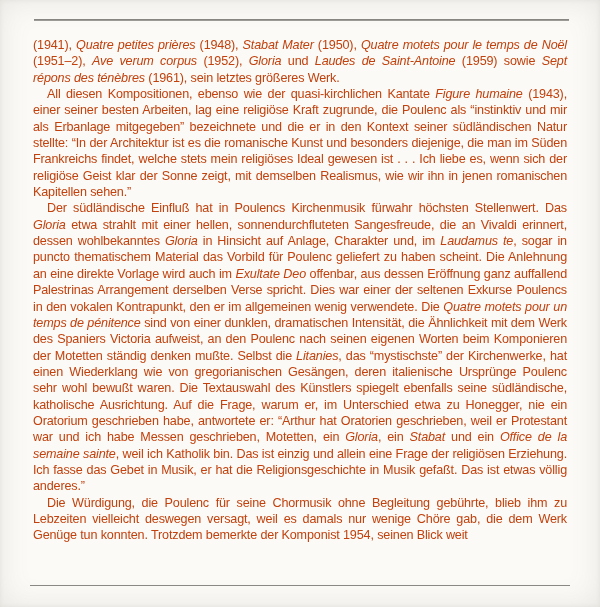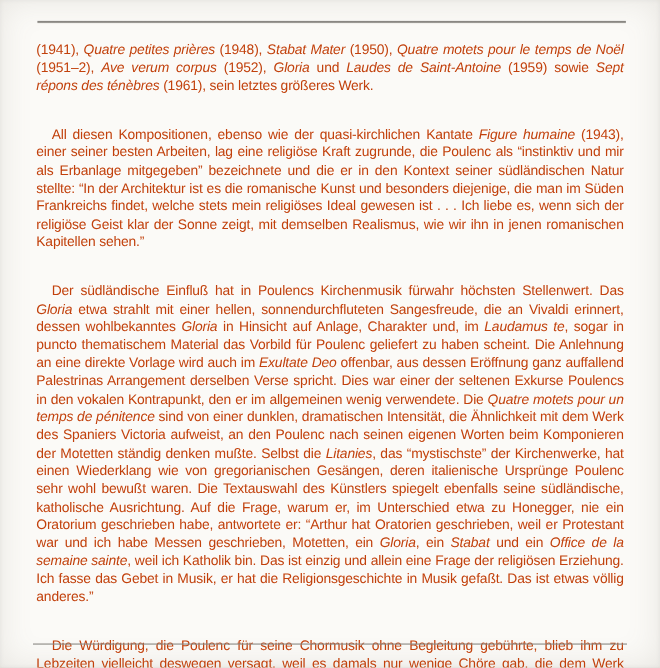--- a/index.html
+++ b/index.html
@@ -34,21 +34,20 @@
     font-size: 12.6px;
     line-height: 16.35px;
     letter-spacing: -0.15px;
   }
   .text-block p {
     margin: 0;
     text-align: justify;
   }
   .text-block p.indent {
     text-indent: 14px;
-    margin-top: 28px;
   }
   .text-block i {
     font-style: italic;
   }
   .bottom-rule {
     position: absolute;
     left: 30px;
     right: 30px;
     top: 585px;
     height: 1px;

